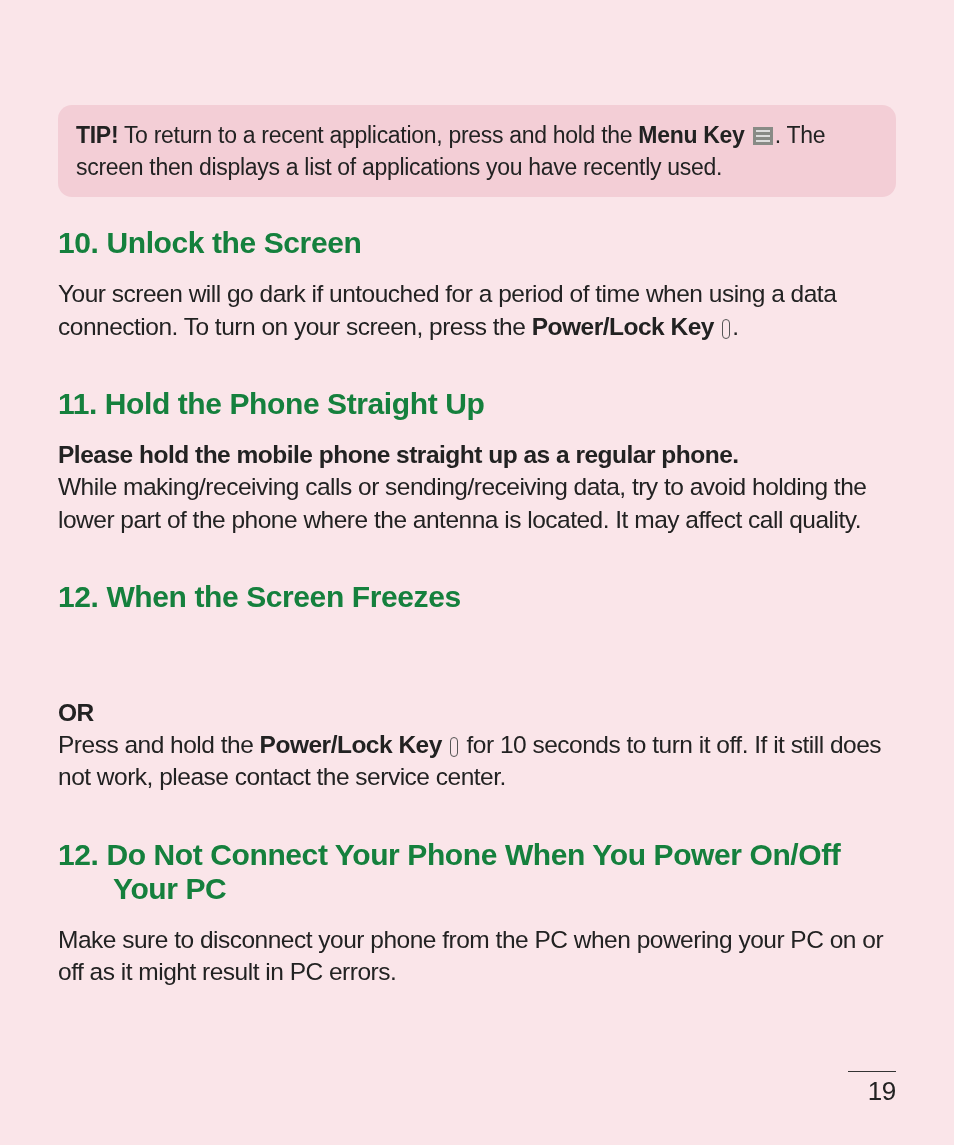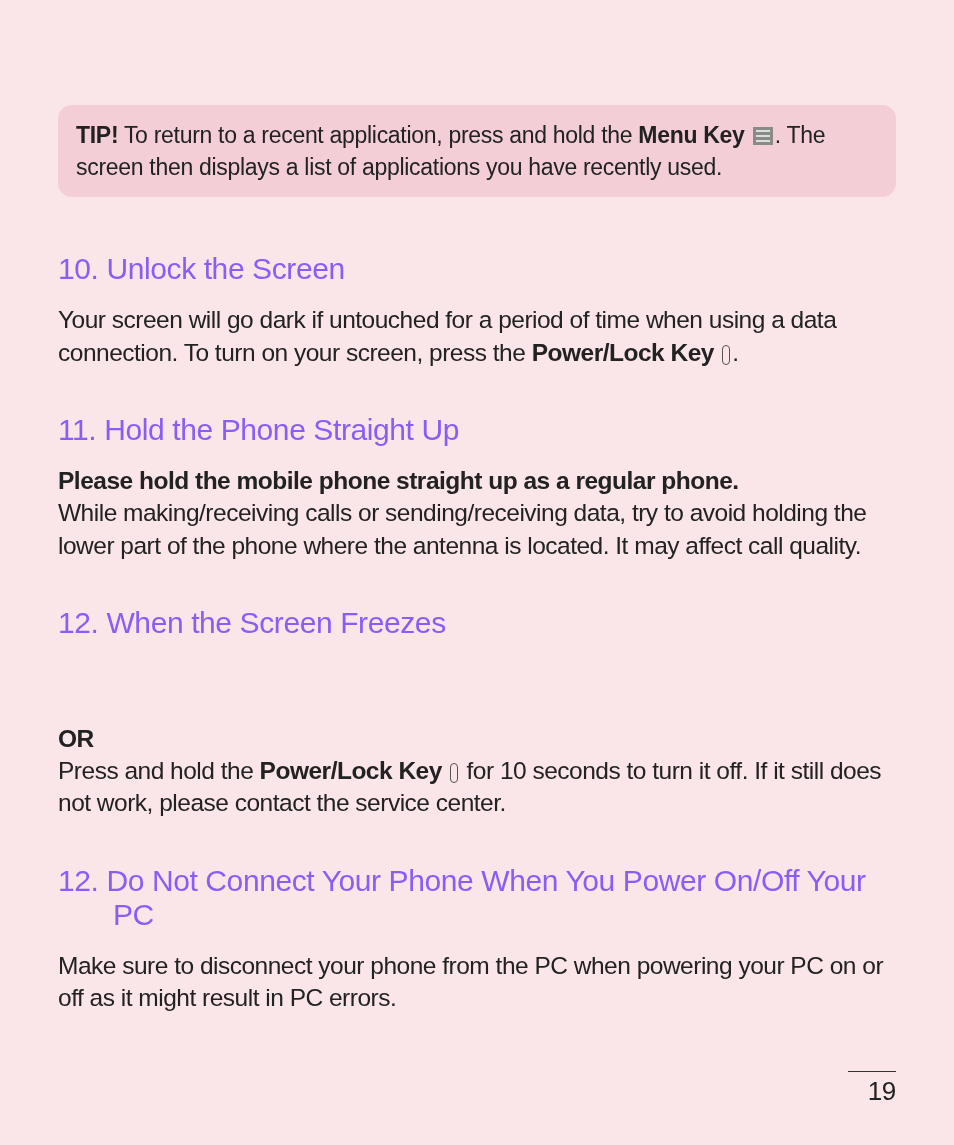--- a/index.html
+++ b/index.html
@@ -17,29 +17,29 @@
     position: relative;
     color: #222;
     letter-spacing: -0.3px;
   }
   .tip-box {
     background: #f3ced6;
     border-radius: 14px;
     padding: 14px 18px;
     font-size: 23px;
     line-height: 1.4;
-    margin-bottom: 55px;
+    margin-bottom: 29px;
   }
   .bold {
     font-weight: 700;
   }
   .heading {
-    color: #8b5cf6;
+    color: #15803d;
     font-size: 30px;
-    font-weight: 400;
+    font-weight: 700;
     margin-bottom: 18px;
     letter-spacing: -0.4px;
   }
   .body-text {
     font-size: 24.5px;
     line-height: 1.32;
     margin-bottom: 44px;
     font-stretch: condensed;
     letter-spacing: -0.5px;
   }

